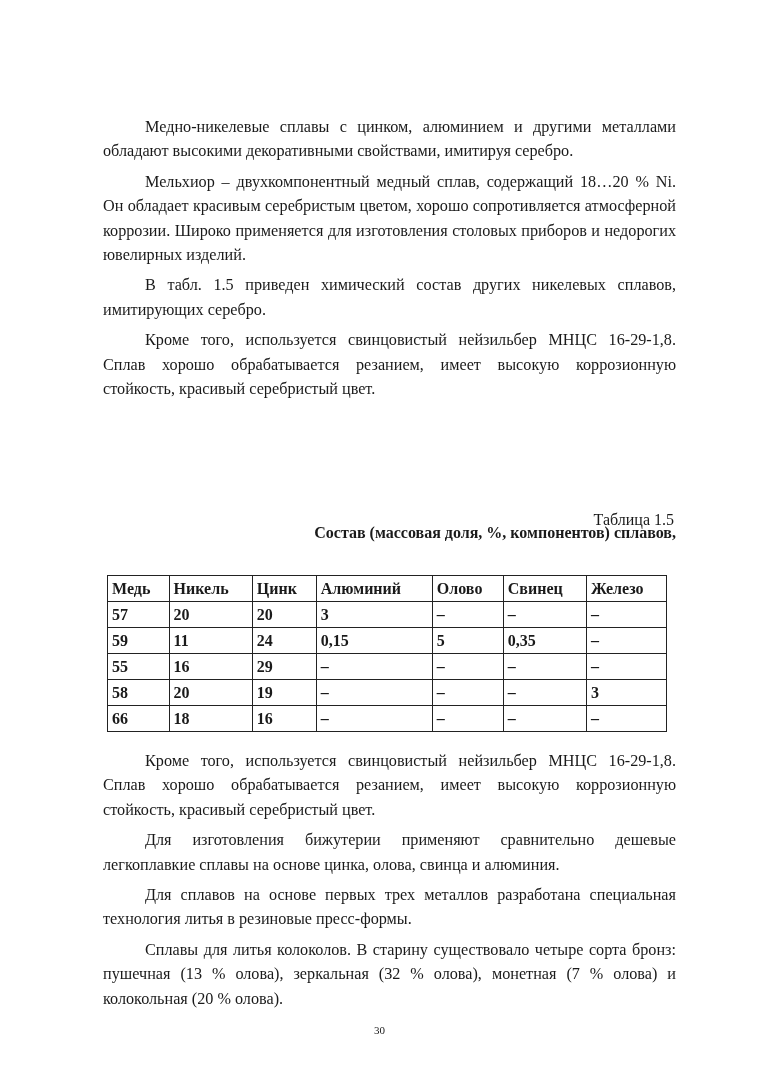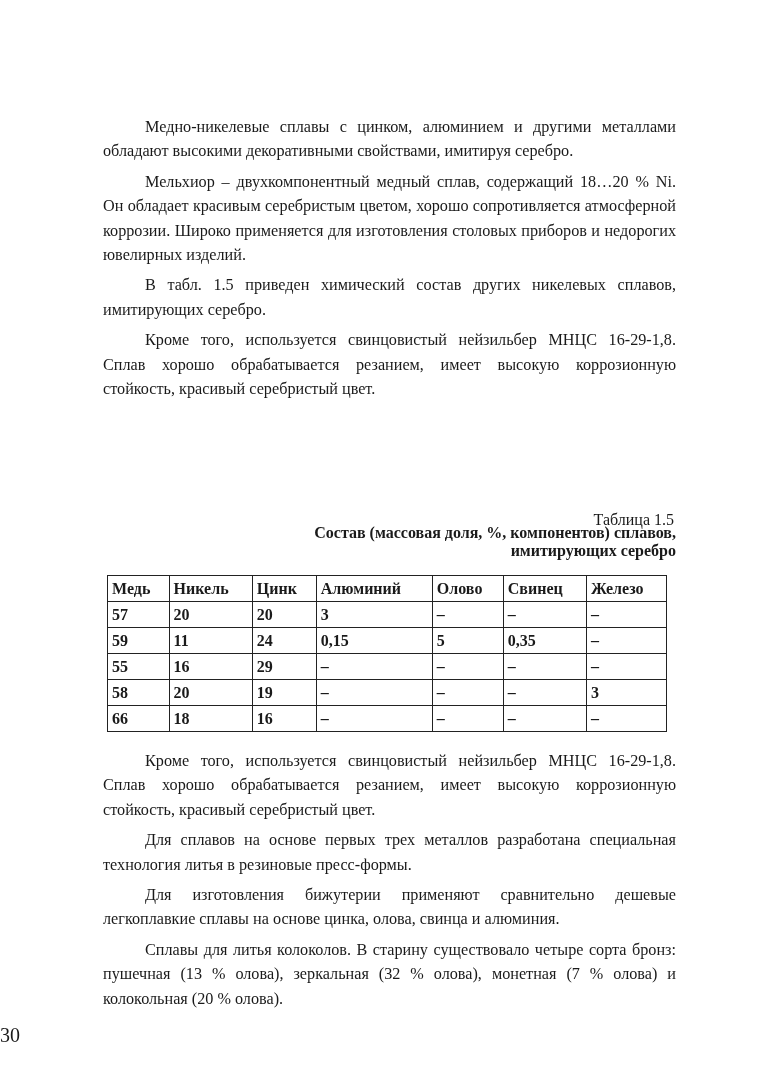--- a/index.html
+++ b/index.html
@@ -22,38 +22,37 @@
     text-align: right; font-weight: bold; font-size: 16px; line-height: 18px;
   }
   table.data {
     position: absolute; left: 107px; top: 547px; width: 560px;
     border-collapse: collapse; font-size: 16px;
   }
   table.data th, table.data td {
     border: 1.5px solid #222; text-align: left; font-weight: bold;
     height: 25px; padding: 0 4px;
   }
-  .page-num { position: absolute; left: 0; width: 759px; top: 996px; font-size: 20px; }
+  .page-num { position: absolute; left: 0; width: 759px; top: 996px; text-align: center; font-size: 11px; }
 </style>
 </head>
 <body>
 
 <div class="page">
 
   <div class="text-block" style="top:87px;">
     <p class="para">Медно-никелевые сплавы с цинком, алюминием и другими металлами обладают высокими декоративными свойствами, имитируя серебро.</p>
     <p class="para">Мельхиор – двухкомпонентный медный сплав, содержащий 18…20 % Ni. Он обладает красивым серебристым цветом, хорошо сопротивляется атмосферной коррозии. Широко применяется для изготовления столовых приборов и недорогих ювелирных изделий.</p>
     <p class="para">В табл. 1.5 приведен химический состав других никелевых сплавов, имитирующих серебро.</p>
     <p class="para">Кроме того, используется свинцовистый нейзильбер МНЦС 16-29-1,8. Сплав хорошо обрабатывается резанием, имеет высокую коррозионную стойкость, красивый серебристый цвет.</p>
   </div>
 
   <div class="tab-label">Таблица 1.5</div>
   <div class="tab-title">
     <div>Состав (массовая доля, %, компонентов) сплавов,</div>
-    <div>имитирующих серебро</div>
   </div>
 
   <table class="data">
     <thead>
       <tr>
         <th>Медь</th>
         <th>Никель</th>
         <th>Цинк</th>
         <th>Алюминий</th>
         <th>Олово</th>
@@ -105,19 +104,19 @@
         <td>–</td>
         <td>–</td>
         <td>–</td>
         <td>–</td>
       </tr>
     </tbody>
   </table>
 
   <div class="text-block" style="top:721px;">
     <p class="para">Кроме того, используется свинцовистый нейзильбер МНЦС 16-29-1,8. Сплав хорошо обрабатывается резанием, имеет высокую коррозионную стойкость, красивый серебристый цвет.</p>
+    <p class="para">Для изготовления бижутерии применяют сравнительно дешевые легкоплавкие сплавы на основе цинка, олова, свинца и алюминия.</p>
     <p class="para">Для сплавов на основе первых трех металлов разработана специальная технология литья в резиновые пресс-формы.</p>
-    <p class="para">Для изготовления бижутерии применяют сравнительно дешевые легкоплавкие сплавы на основе цинка, олова, свинца и алюминия.</p>
     <p class="para"><span class="italic">Сплавы для литья колоколов.</span><span> В старину существовало четыре сорта бронз: пушечная (13 % олова), зеркальная (32 % олова), монетная (7 % олова) и колокольная (20 % олова).</span></p>
   </div>
 
   <div class="page-num">30</div>
 </div>
 
 </body></html>

